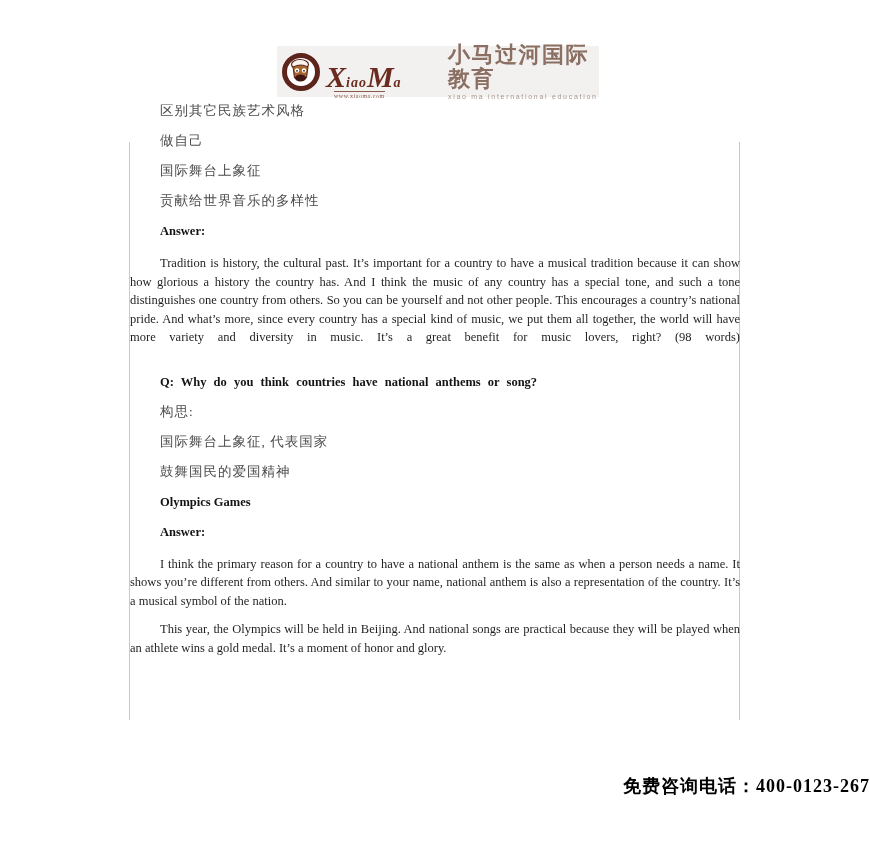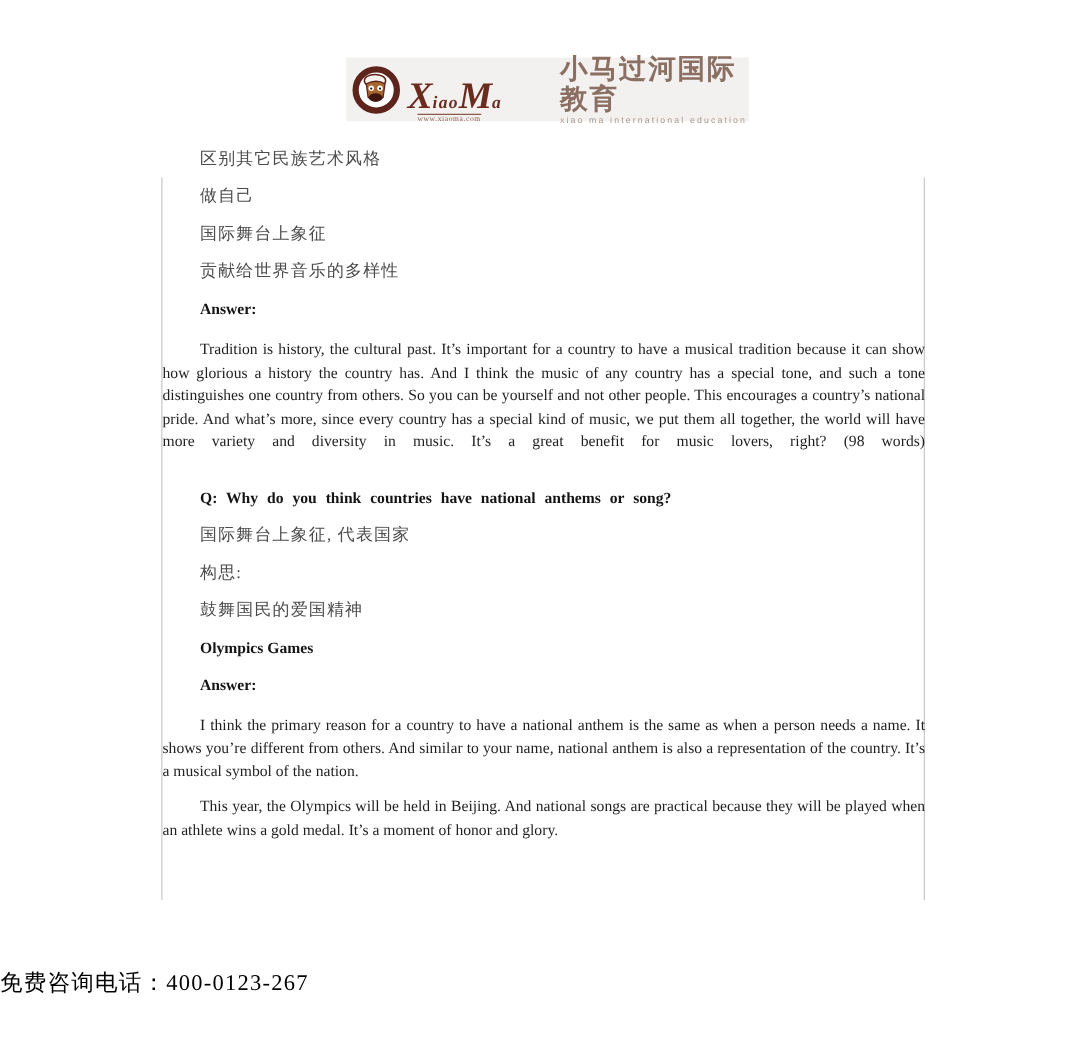--- a/index.html
+++ b/index.html
@@ -63,21 +63,21 @@
   .vline {
     position: absolute; top: 142px; width: 1px; height: 578px;
     background: #c9c9c9;
   }
   .vline-left  { left: 129px; }
   .vline-right { left: 739px; }
 
   
   .content {
     position: absolute; left: 130px; top: 98px; width: 610px;
-    padding-top: 22px;
+    padding-top: 6px;
     color: #222;
   }
   .note {
     margin: 0 0 16px 0;
     padding-left: 30px;
     font-size: 13.5px; line-height: 14px;
     color: #4b4b4b;
     font-family: "Liberation Serif", "DejaVu Serif", serif;
     letter-spacing: 1px;
   }
@@ -95,22 +95,22 @@
     color: #1f1f1f;
     text-align: justify;
     text-indent: 30px;
     font-family: Liberation Serif, serif;
   }
   .stretch-last { text-align-last: justify; }
 
   
   .footer {
     position: absolute; left: 0; top: 774px; width: 870px;
-    text-align: left;
-    font-size: 18px; font-weight: normal; color: #000;
+    text-align: right;
+    font-size: 18px; font-weight: bold; color: #000;
     font-family: "Liberation Serif", "DejaVu Serif", serif;
     letter-spacing: 1px;
   }
 </style>
 </head>
 <body>
 
 <div class="canvas">
 
   <header class="logo-bar">
@@ -144,22 +144,22 @@
     <p class="note">做自己</p>
     <p class="note">国际舞台上象征</p>
     <p class="note">贡献给世界音乐的多样性</p>
 
     <p class="label">Answer:</p>
 
     <p class="body stretch-last">Tradition is history, the cultural past. It’s important for a country to have a musical tradition because it can show how glorious a history the country has. And I think the music of any country has a special tone, and such a tone distinguishes one country from others. So you can be yourself and not other people. This encourages a country’s national pride. And what’s more, since every country has a special kind of music, we put them all together, the world will have more variety and diversity in music. It’s a great benefit for music lovers, right? (98 words)</p>
 
     <p class="label qline">Q: Why do you think countries have national anthems or song?</p>
 
+    <p class="note">构思:</p>
     <p class="note">国际舞台上象征, 代表国家</p>
-    <p class="note">构思:</p>
     <p class="note">鼓舞国民的爱国精神</p>
 
     <p class="label">Olympics Games</p>
     <p class="label">Answer:</p>
 
     <p class="body">I think the primary reason for a country to have a national anthem is the same as when a person needs a name. It shows you’re different from others. And similar to your name, national anthem is also a representation of the country. It’s a musical symbol of the nation.</p>
     <p class="body">This year, the Olympics will be held in Beijing. And national songs are practical because they will be played when an athlete wins a gold medal. It’s a moment of honor and glory.</p>
   </main>
 
   <footer class="footer">免费咨询电话：400-0123-267</footer>

